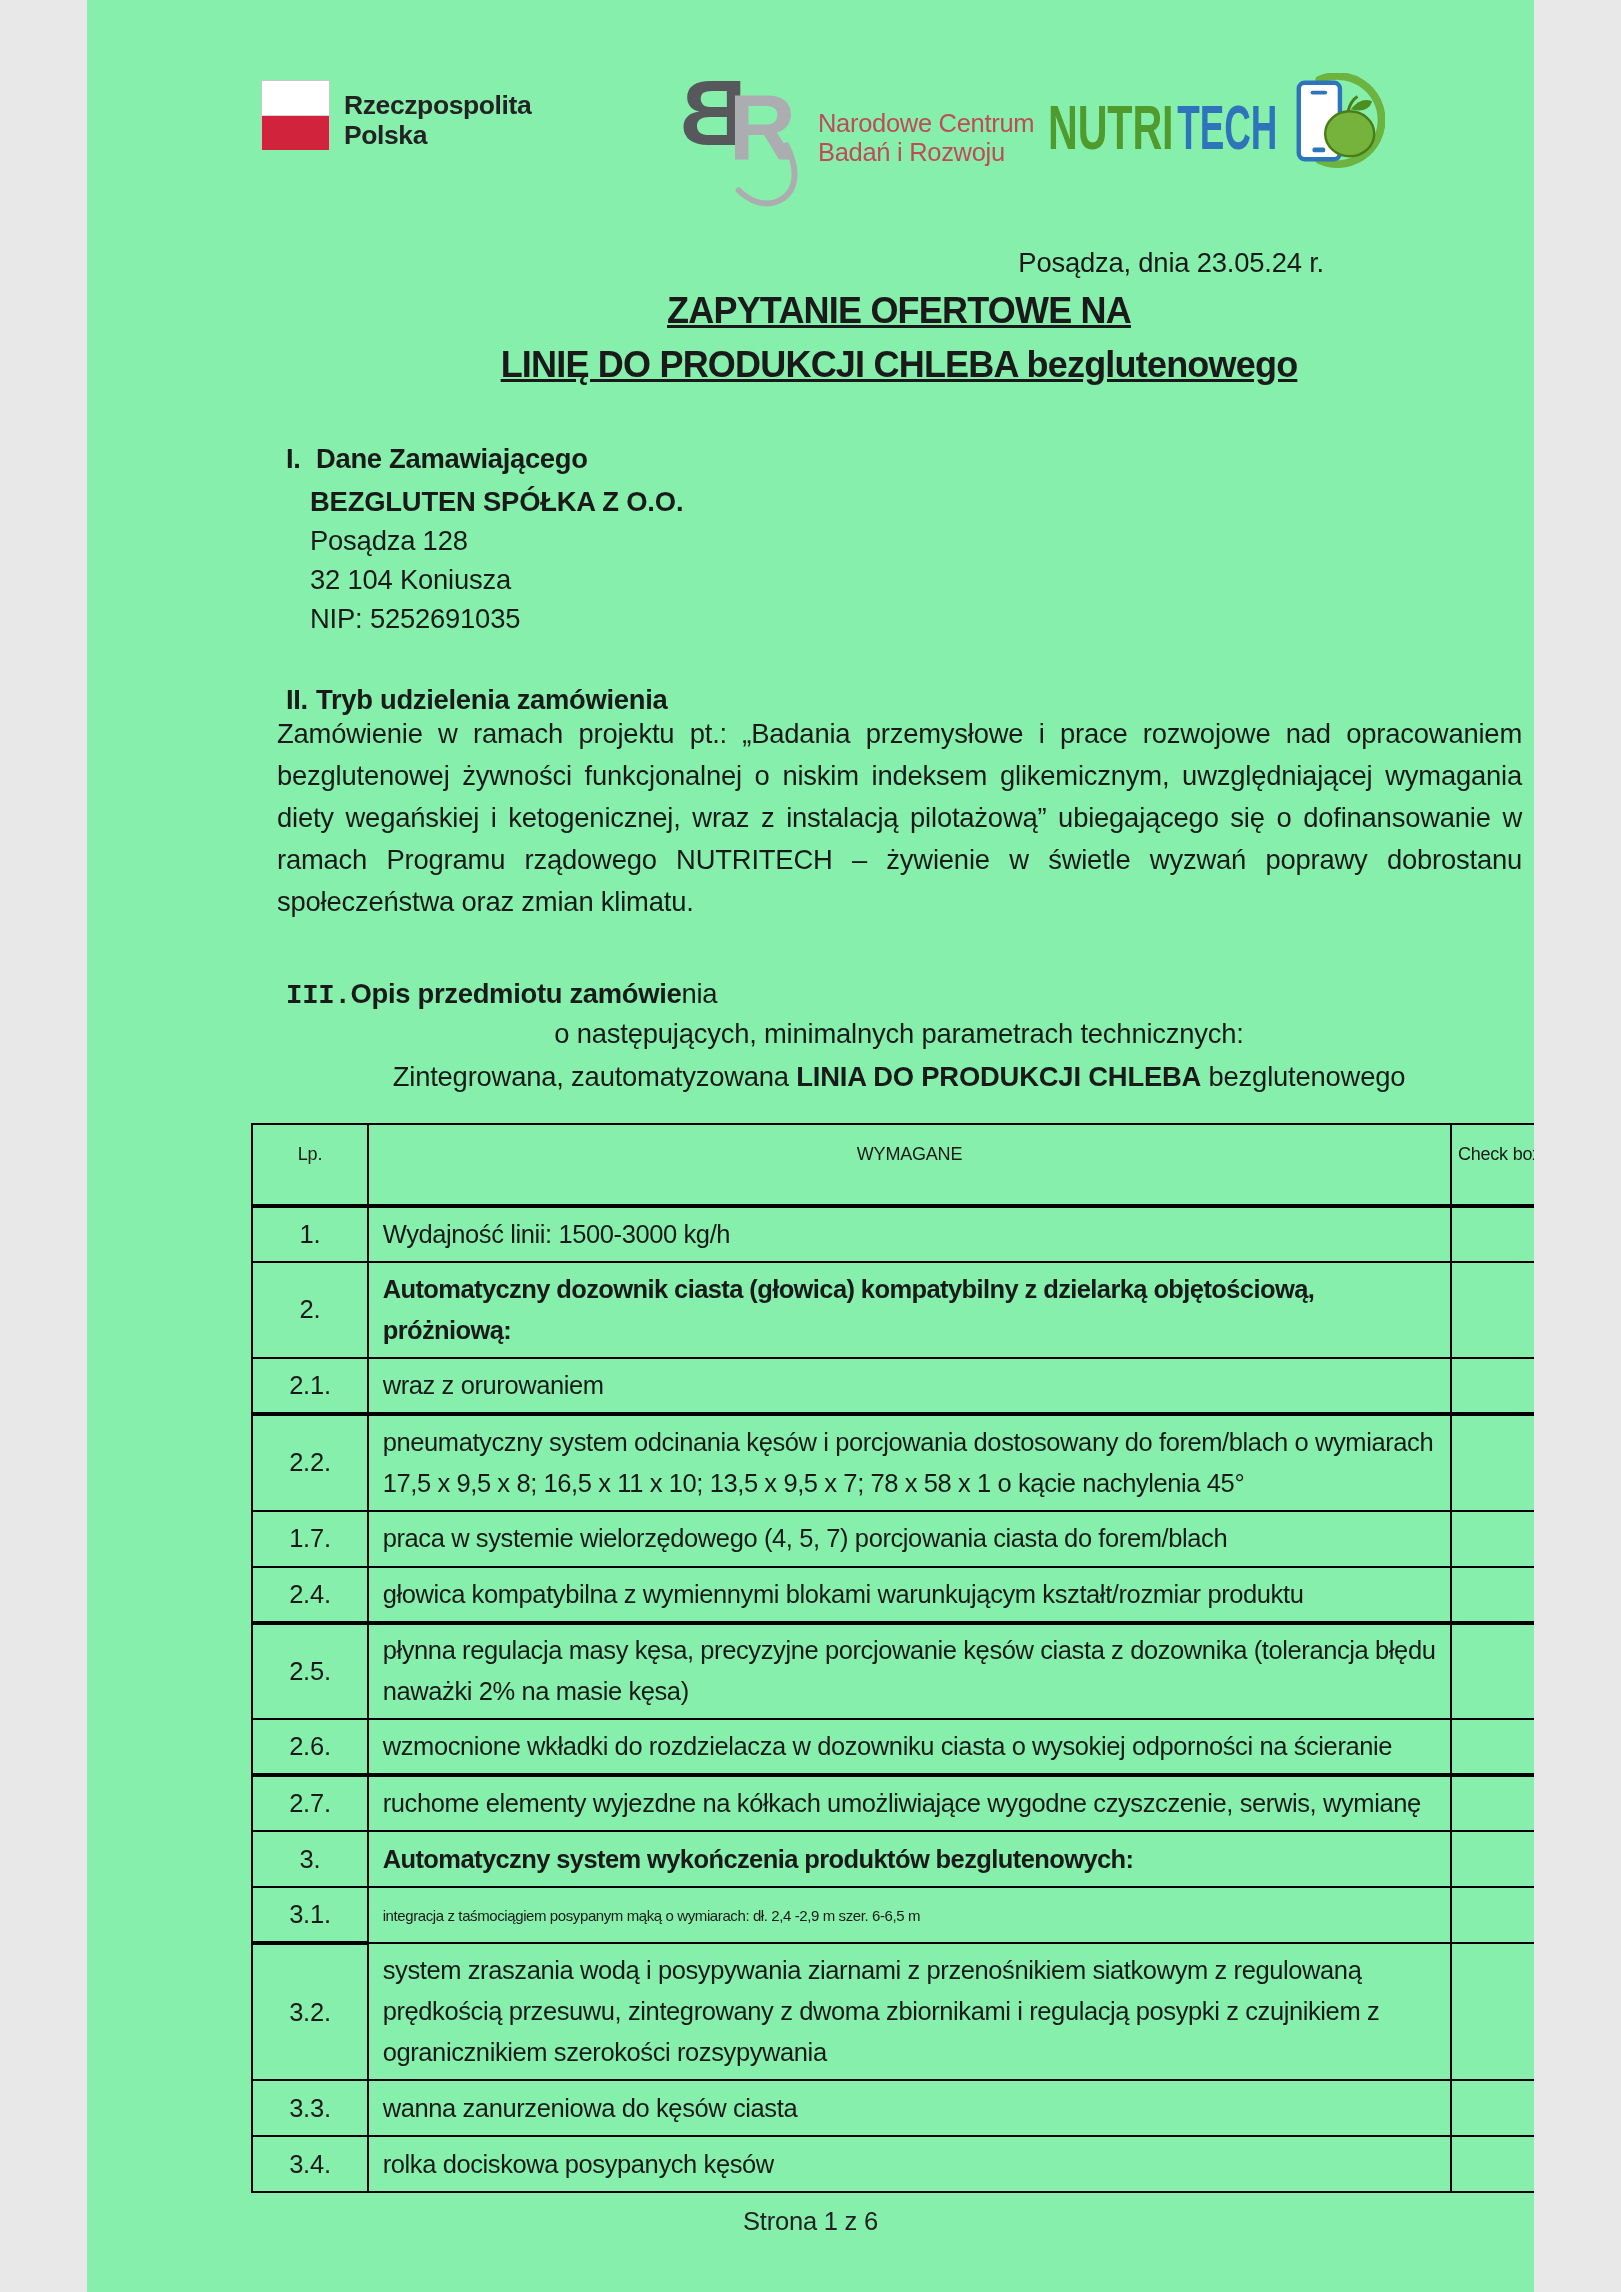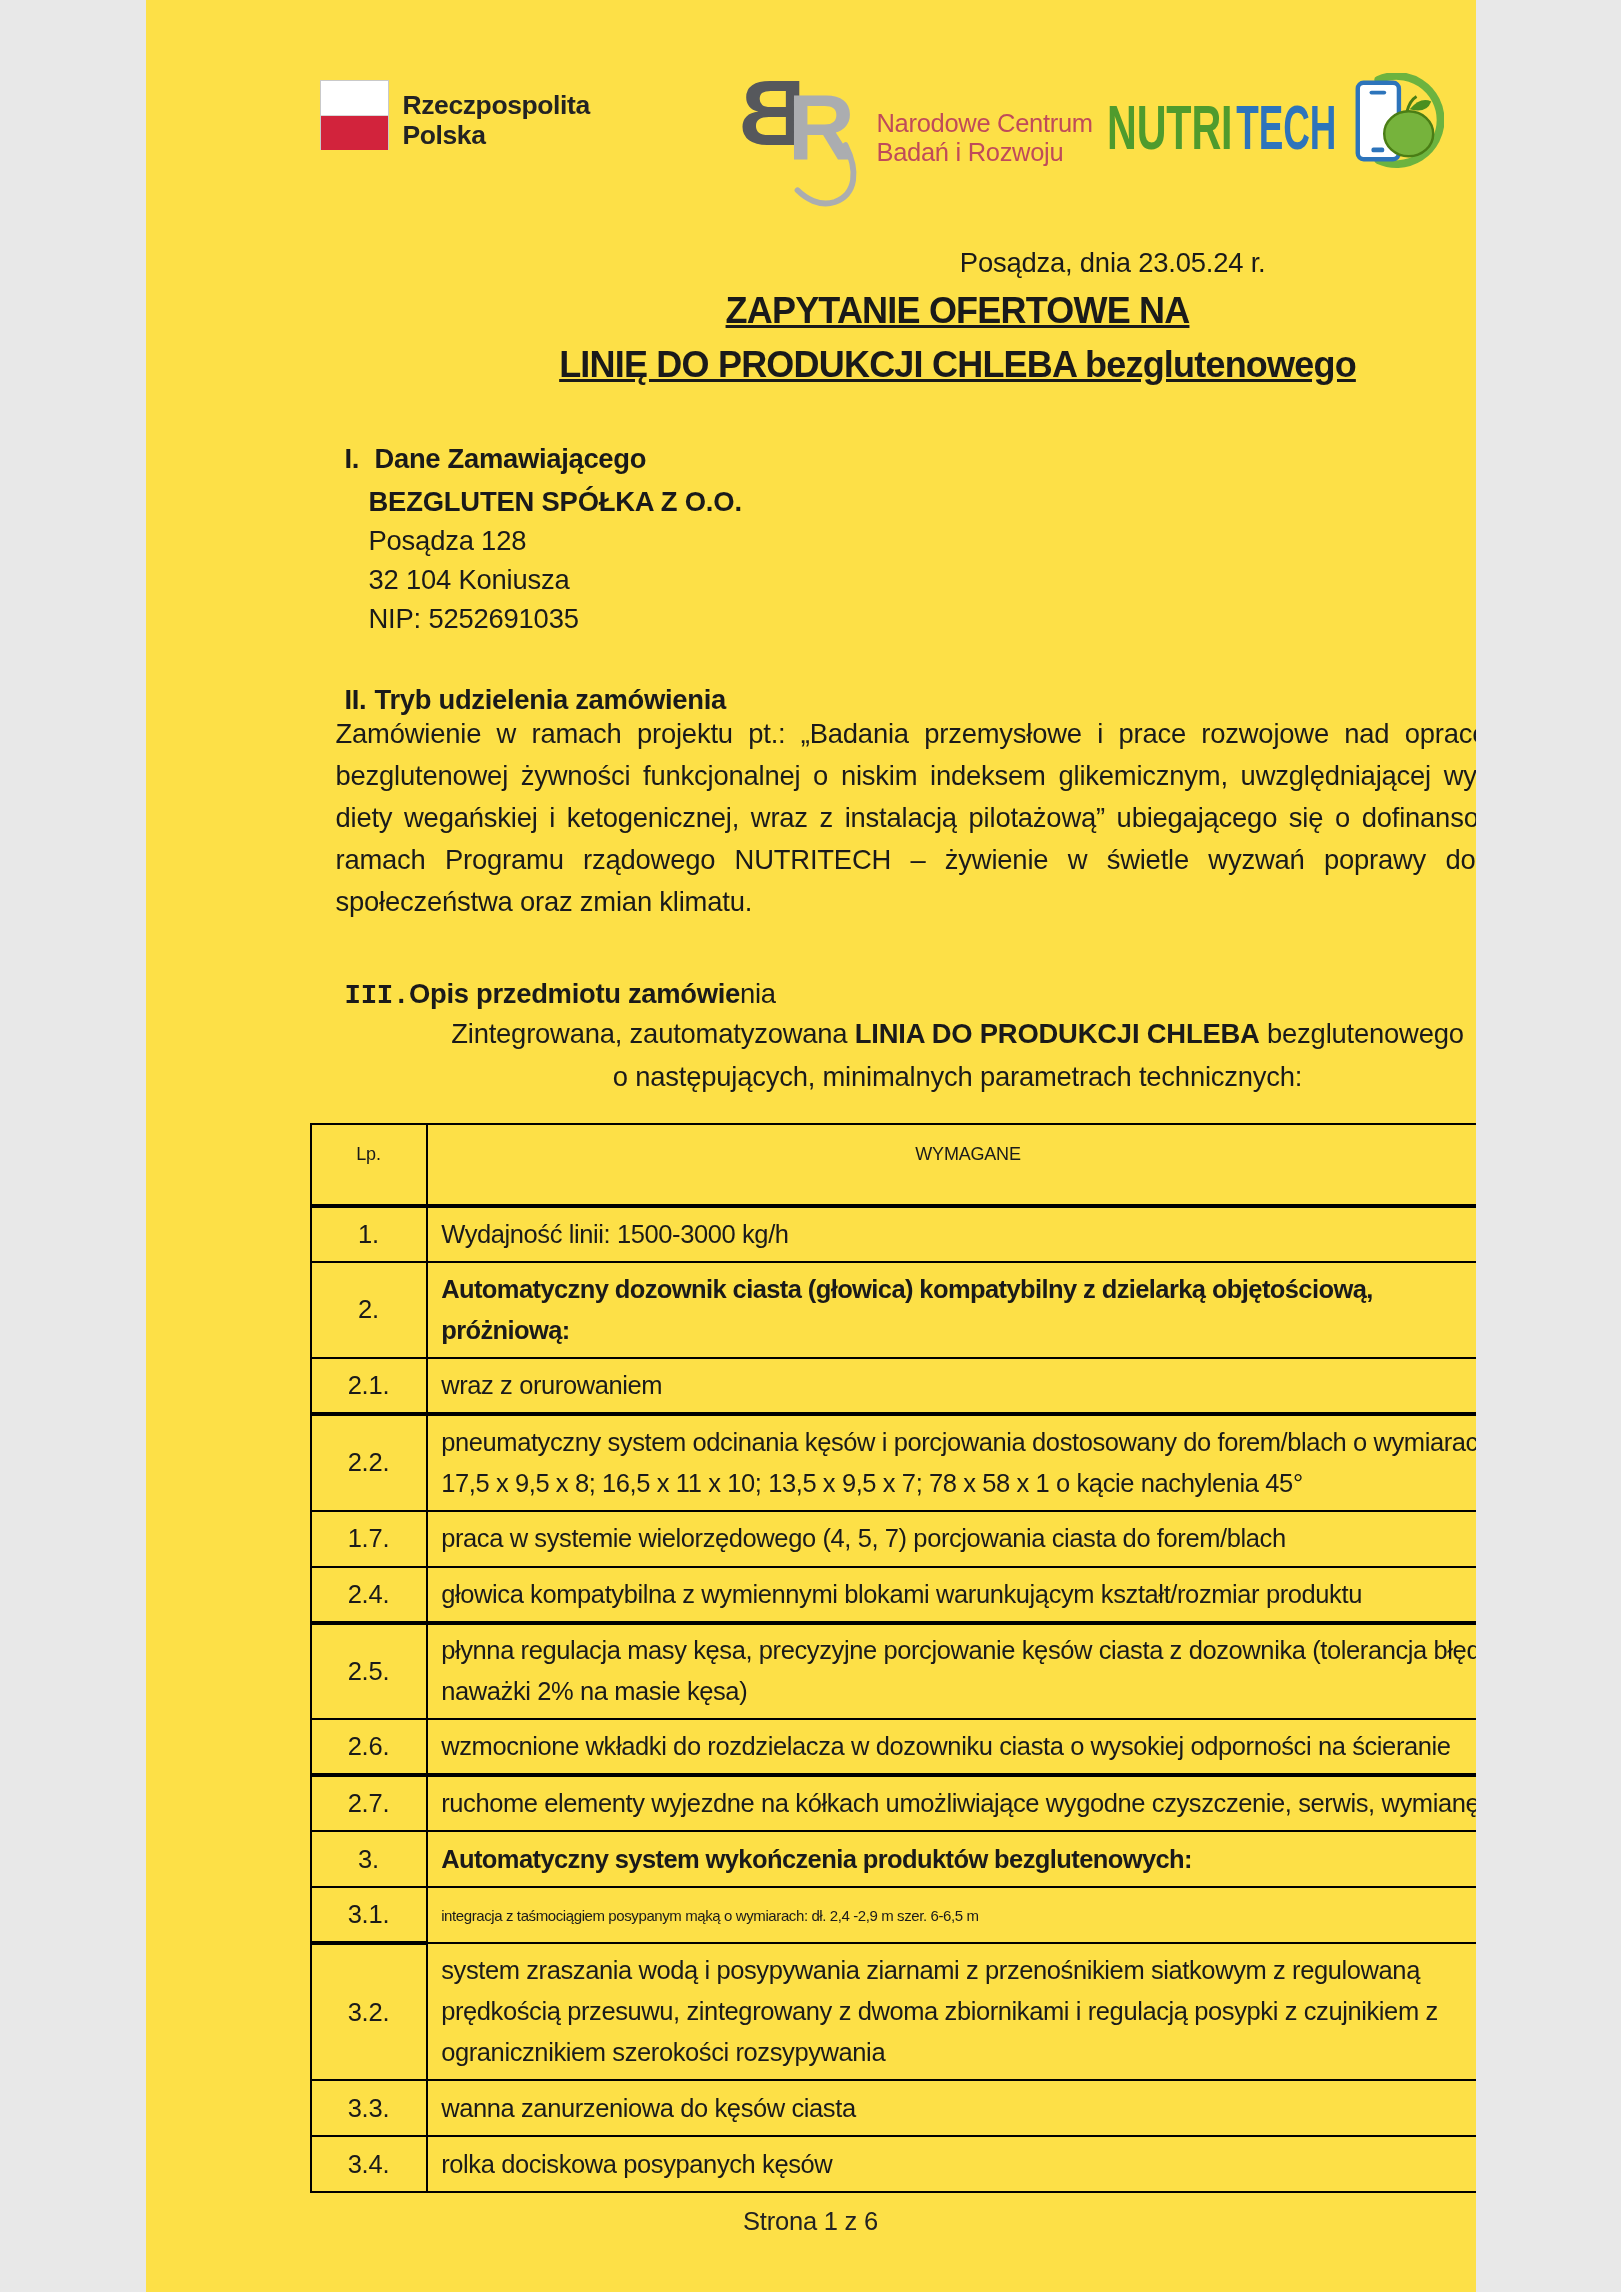--- a/index.html
+++ b/index.html
@@ -1,17 +1,17 @@
 <!DOCTYPE html>
 <html lang="pl"><head>
 <meta charset="utf-8">
 <style>
   html,body{margin:0;padding:0;background:#e8e8e8;}
   .page{
-    position:relative; width:1330px; height:2293px; background:#fde047;
+    position:relative; width:1447px; height:2293px; background:#86efac;
     font-family:"Liberation Sans", sans-serif; color:#1a1a1a;
     letter-spacing:-0.2px; overflow:hidden; margin:0 auto;
   }
   
   .flag{position:absolute; left:174px; top:80px; width:69px; height:70px; border:1px solid #c9c9c9; box-sizing:border-box;}
   .flag .white{height:50%; background:#ffffff; border-bottom:1px solid #d8d8d8;}
   .flag .red{height:50%; background:#d2233c;}
   .poland-text{position:absolute; left:257px; top:90px; font-size:26.5px; line-height:30px; font-weight:bold; color:#232323; letter-spacing:-0.4px;}
   .ncbr-mark{position:absolute; left:581px; top:49px;}
   .ncbr-text{position:absolute; left:731px; top:109px; font-size:25.5px; line-height:29px; color:#bf4b5a; letter-spacing:-0.3px;}
@@ -113,22 +113,22 @@
 
   <div class="sec-heading" style="top:684px;">
     <span class="sec-num">II.</span><span>Tryb udzielenia zamówienia</span>
   </div>
   <div class="para">Zamówienie w ramach projektu pt.: „Badania przemysłowe i prace rozwojowe nad opracowaniem bezglutenowej żywności funkcjonalnej o niskim indeksem glikemicznym, uwzględniającej wymagania diety wegańskiej i ketogenicznej, wraz z instalacją pilotażową” ubiegającego się o dofinansowanie w ramach Programu rządowego NUTRITECH – żywienie w świetle wyzwań poprawy dobrostanu społeczeństwa oraz zmian klimatu.</div>
 
   <div class="sec-heading" style="top:978px;">
     <span class="sec-num-wide">III.</span><span>Opis przedmiotu zamówie</span><span style="font-weight:normal;">nia</span>
   </div>
   <div class="sec3-intro">
+    <div>o następujących, minimalnych parametrach technicznych:</div>
     <div><span>Zintegrowana, zautomatyzowana </span><span class="bold">LINIA DO PRODUKCJI CHLEBA</span><span> bezglutenowego</span></div>
-    <div>o następujących, minimalnych parametrach technicznych:</div>
   </div>
 
   <div class="table-wrap">
     <table class="req">
       <colgroup>
           <col class="c-lp">
           <col class="c-req">
           <col class="c-check">
         </colgroup>
       <thead>

